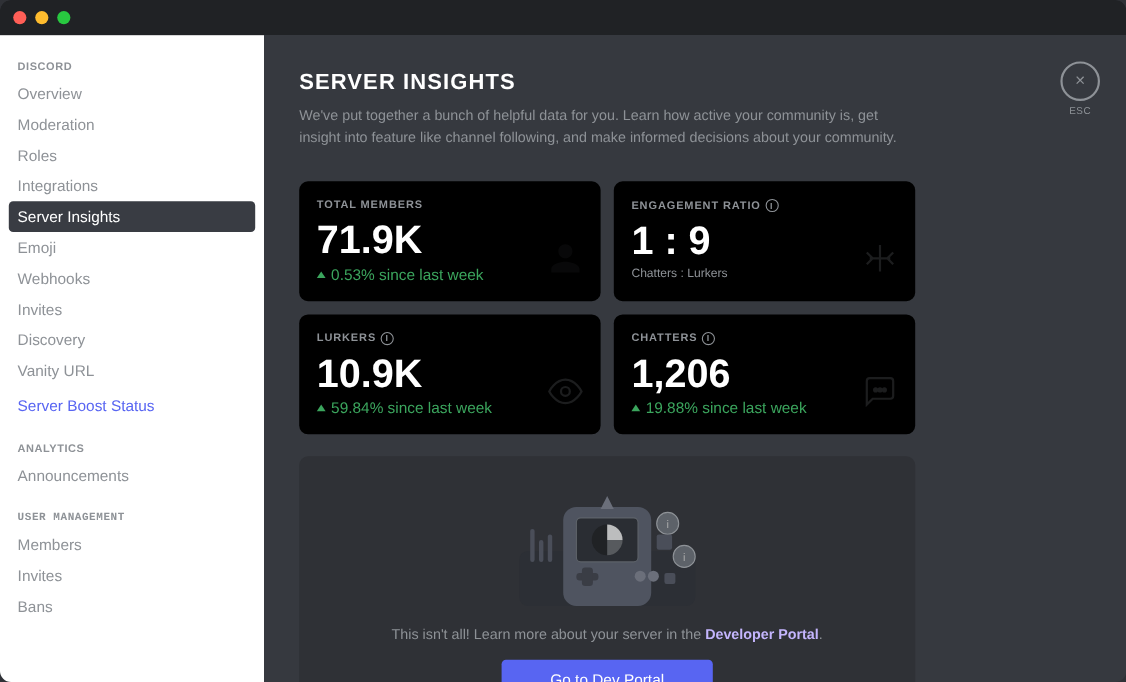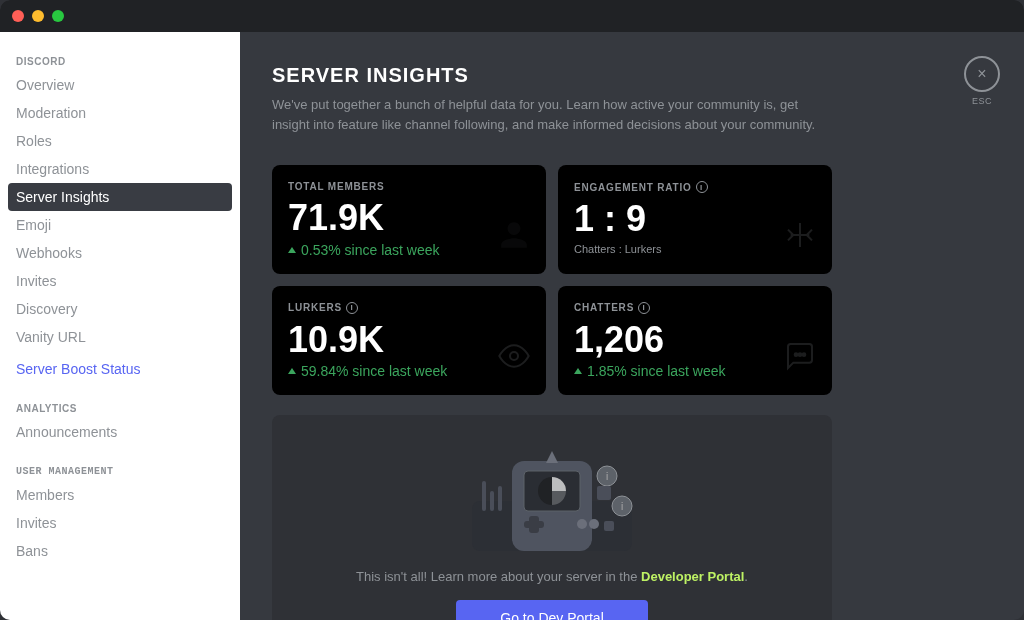--- a/index.html
+++ b/index.html
@@ -163,21 +163,21 @@
       align-items: center;
       padding: 16px 24px 24px;
     }
     .dev-portal-text {
       font-size: 13px;
       color: #8e9297;
       text-align: center;
       margin-bottom: 16px;
     }
     .dev-portal-text strong {
-      color: #bef264;
+      color: #c4b5fd;
     }
     .dev-portal-btn {
       background: #5865f2;
       color: #fff;
       border: none;
       border-radius: 4px;
       padding: 10px 44px;
       font-size: 14px;
       font-weight: 500;
       cursor: pointer;
@@ -311,21 +311,21 @@
       </div>
 
       <div class="stat-card">
         <div class="stat-label">
           <span>CHATTERS</span>
           <span class="stat-info-icon">i</span>
         </div>
         <div class="stat-value">1,206</div>
         <div class="stat-change">
           <span class="arrow-up"></span>
-          <span>1.85% since last week</span>
+          <span>19.88% since last week</span>
         </div>
         <div class="stat-icon">
           <svg width="32" height="32" viewBox="0 0 24 24" fill="none" stroke="currentColor" stroke-width="1.5">
               <path d="M21 15a2 2 0 0 1-2 2H7l-4 4V5a2 2 0 0 1 2-2h14a2 2 0 0 1 2 2z"></path>
               <circle cx="9" cy="11" r="1" fill="currentColor"></circle>
               <circle cx="12" cy="11" r="1" fill="currentColor"></circle>
               <circle cx="15" cy="11" r="1" fill="currentColor"></circle>
             </svg>
         </div>
       </div>

